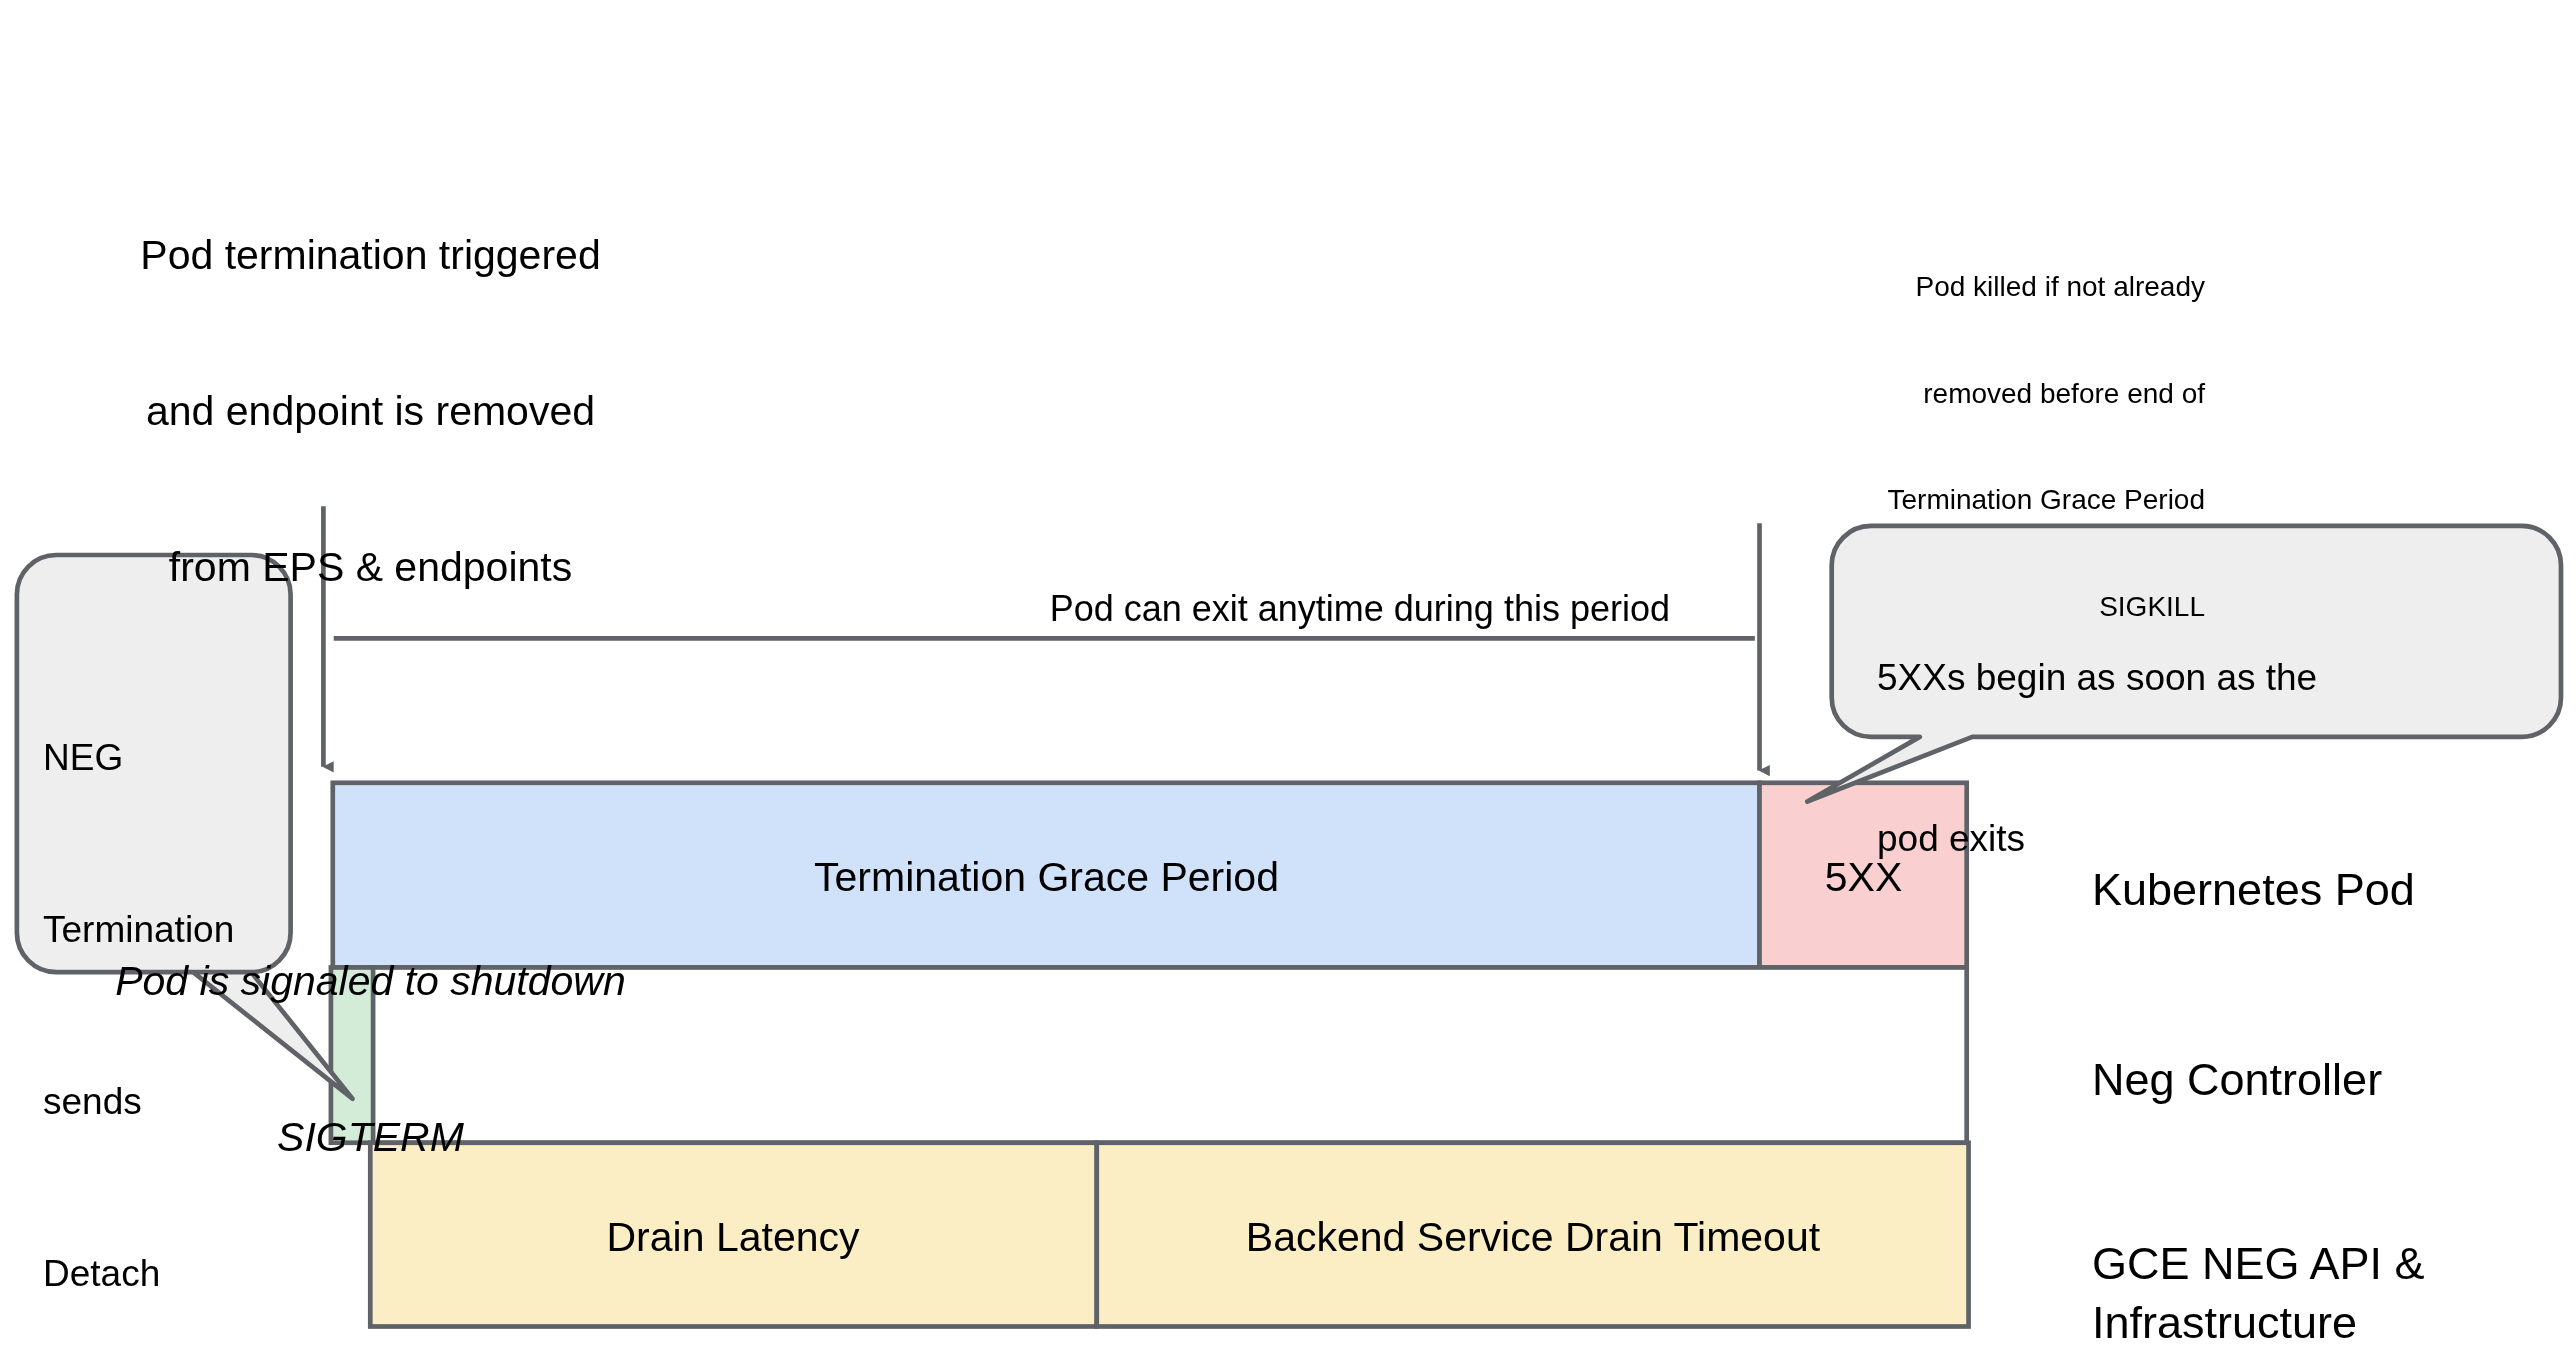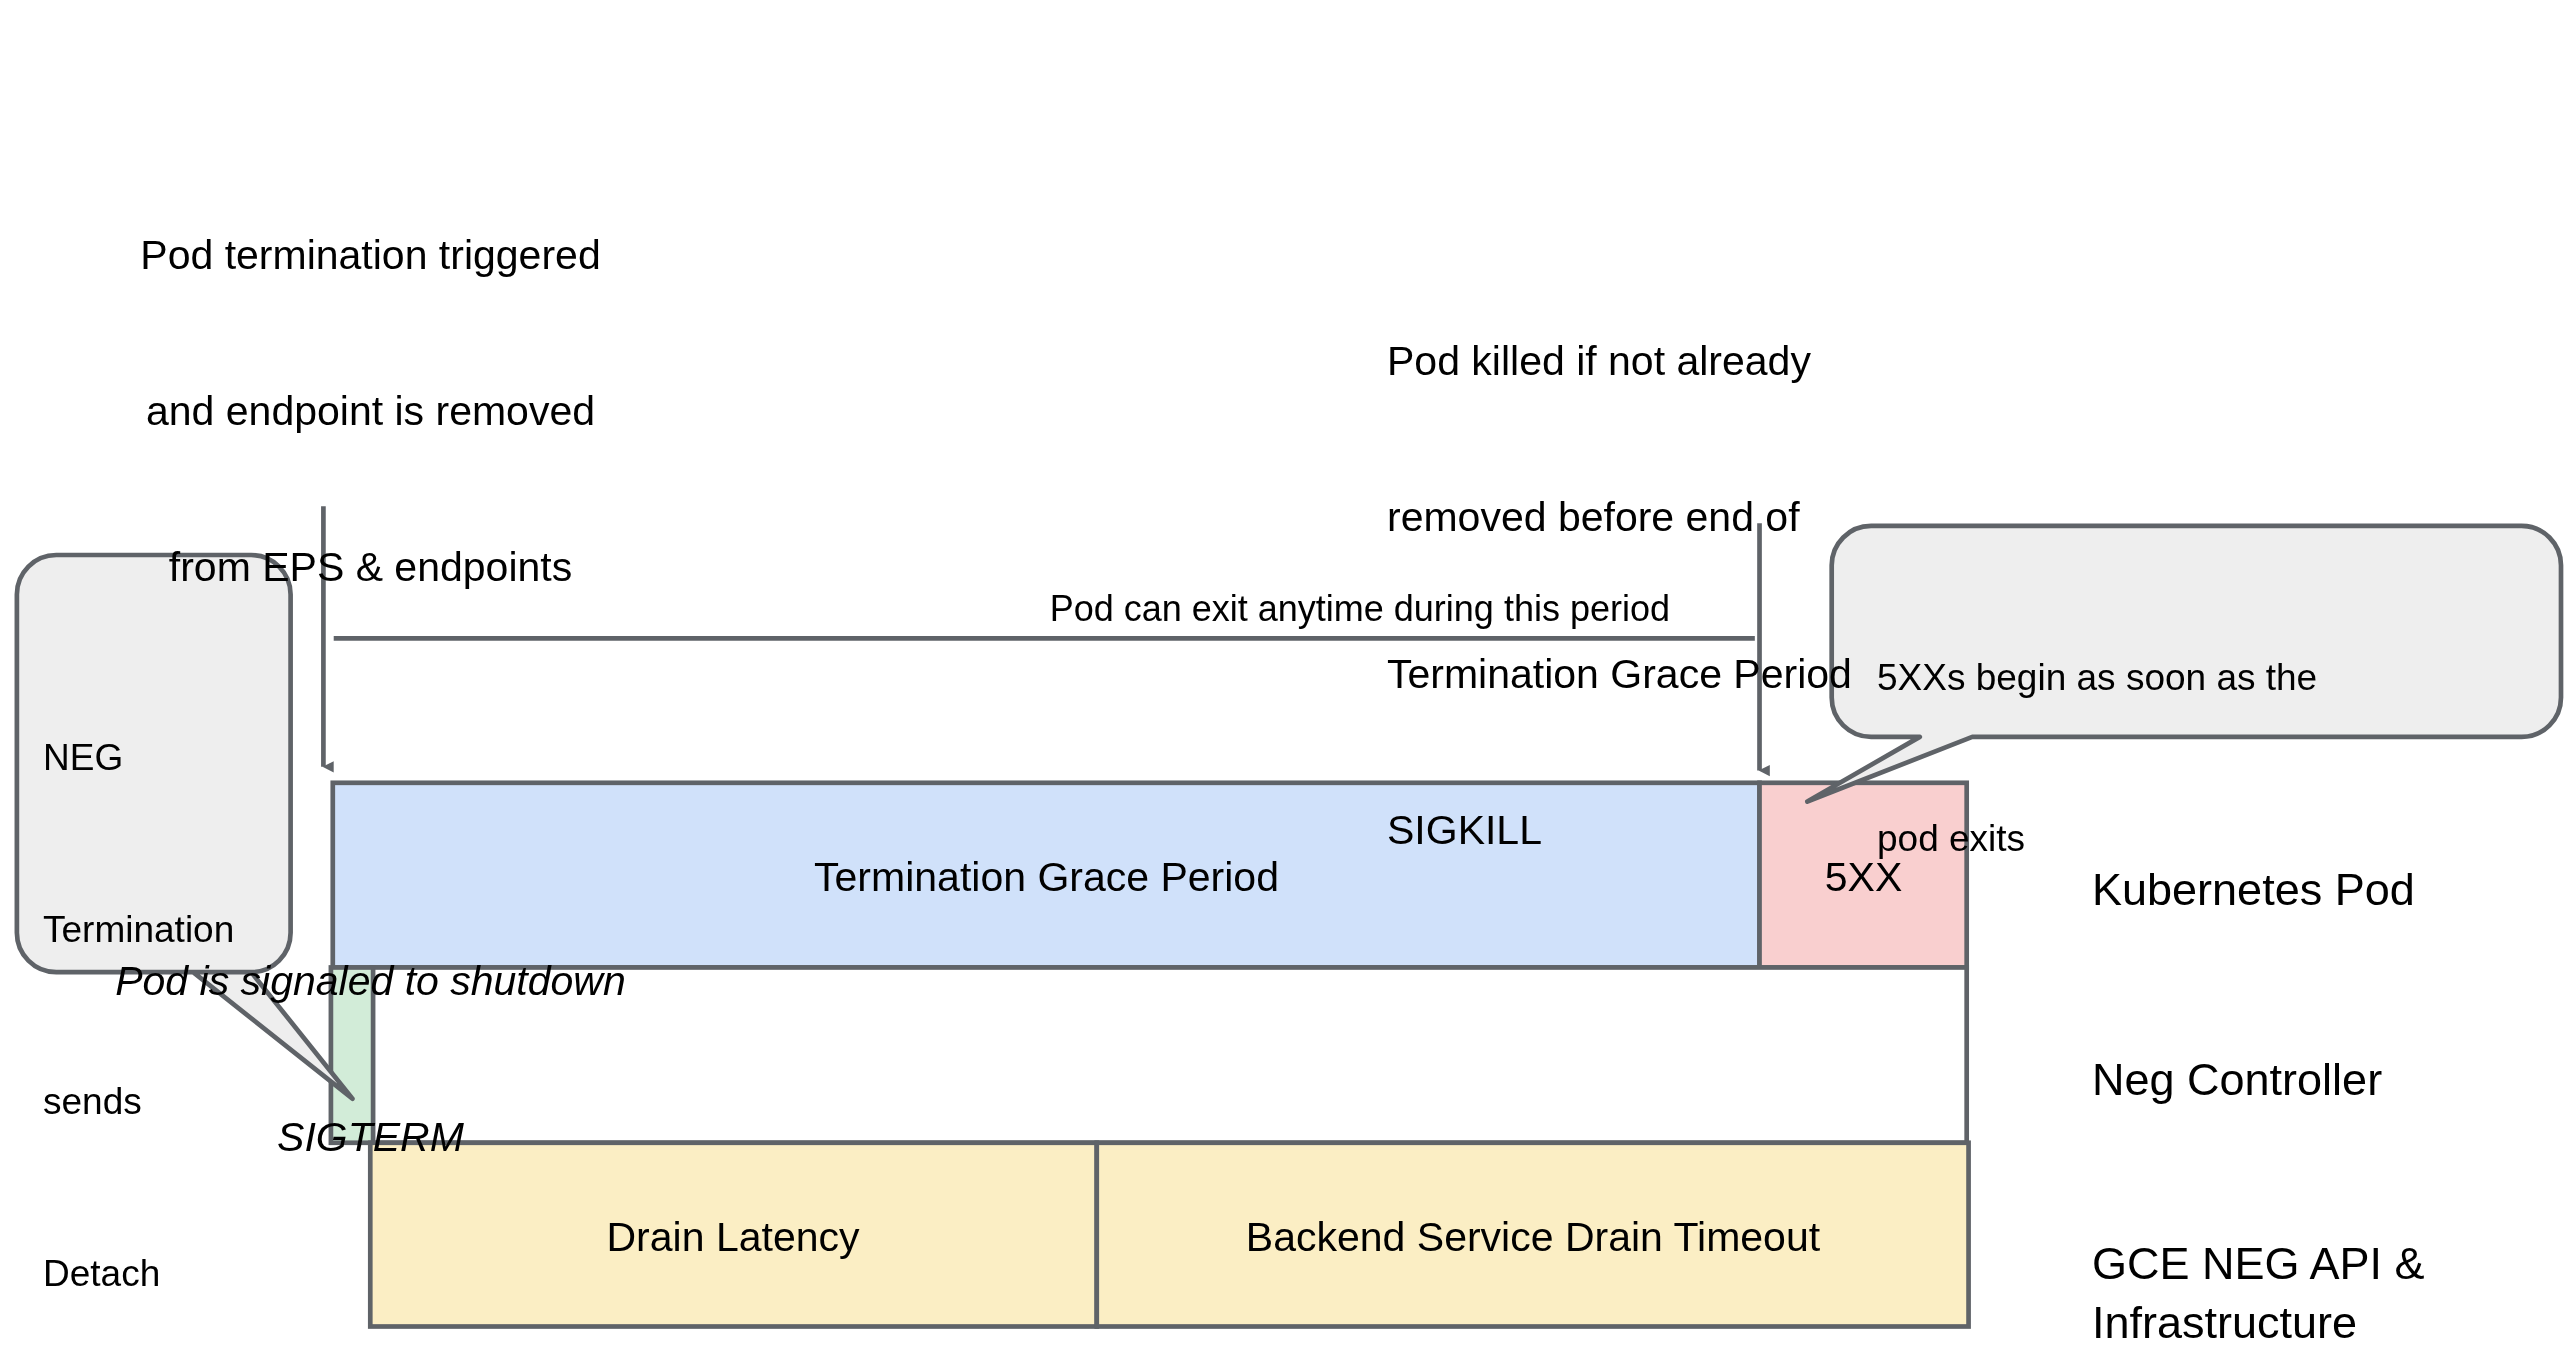--- a/index.html
+++ b/index.html
@@ -38,25 +38,25 @@
   .note-top-left {
     left: 0px;
     top: 20.6px;
     width: 741px;
     text-align: center;
     font-size: 41px;
   }
   .note-top-left .blk2 { margin-top: 49px; font-style: italic; }
 
   .note-top-right {
-    left: 1387px;
+    left: 1464px;
     top: 127px;
     width: 741px;
-    text-align: left;
-    font-size: 41px;
+    text-align: right;
+    font-size: 28px;
   }
 
   
   .span-label {
     left: 433px;
     top: 586px;
     width: 1237px;
     text-align: right;
     font-size: 36px;
   }

